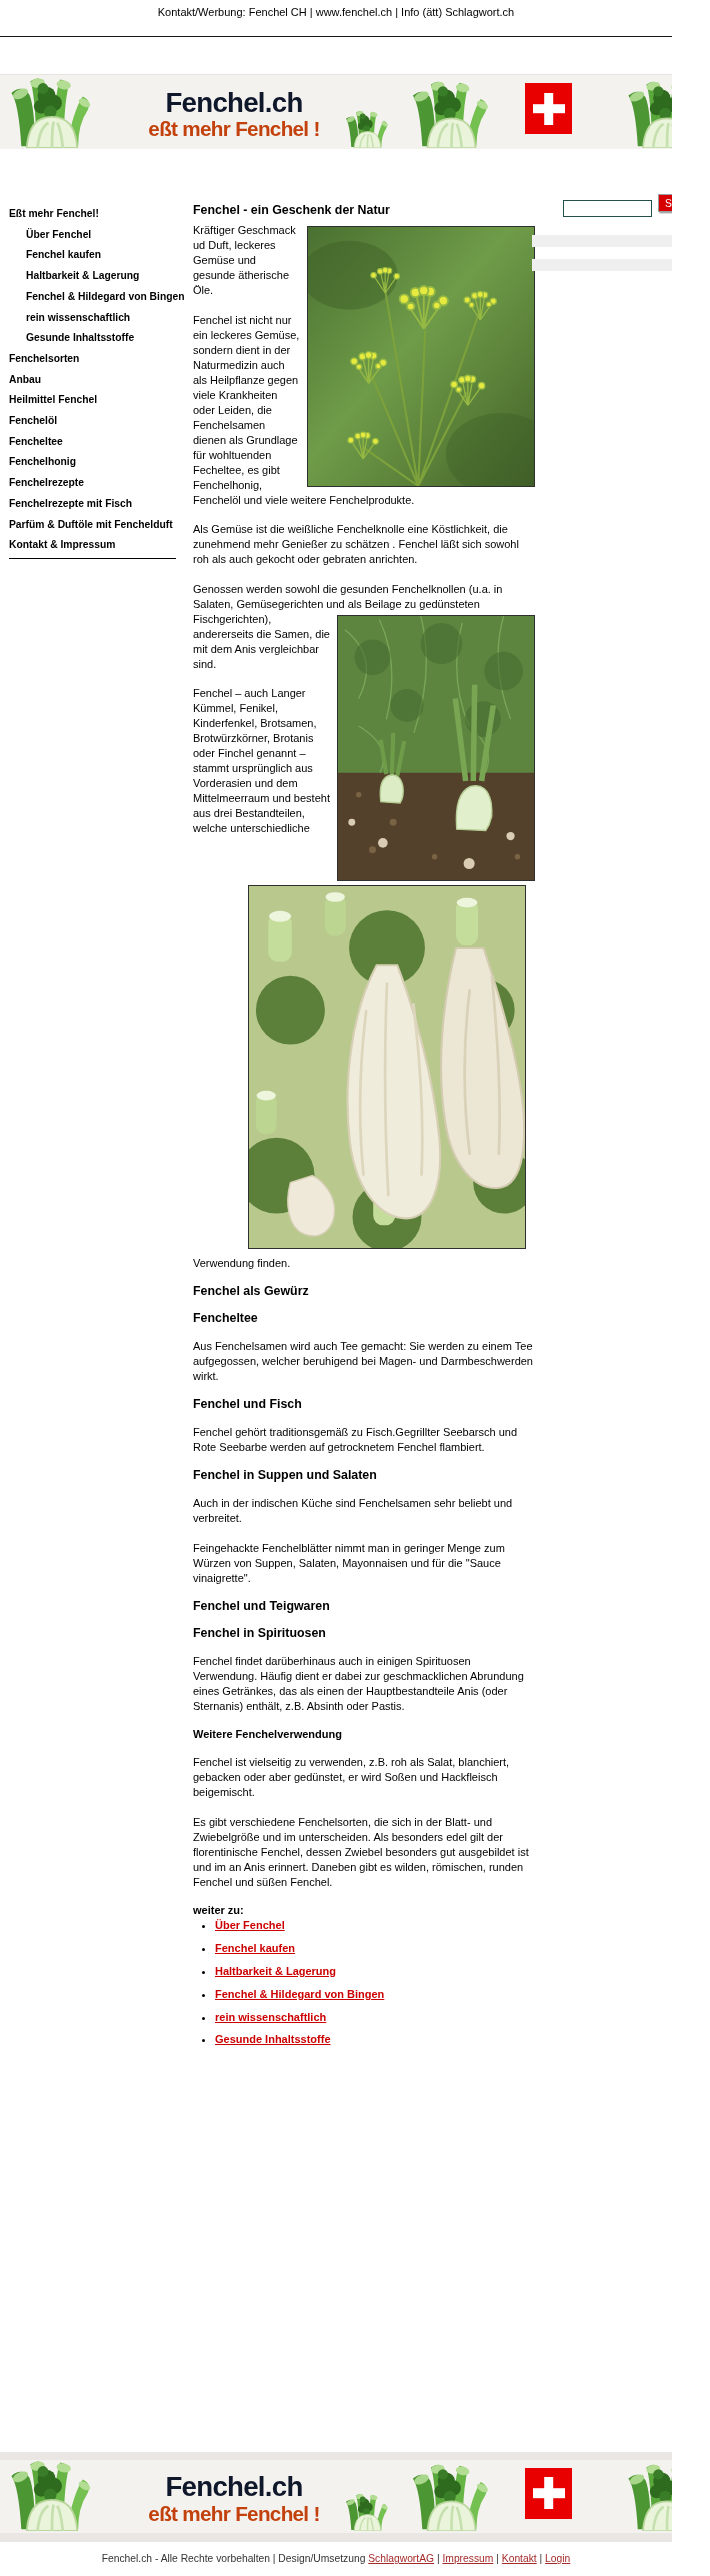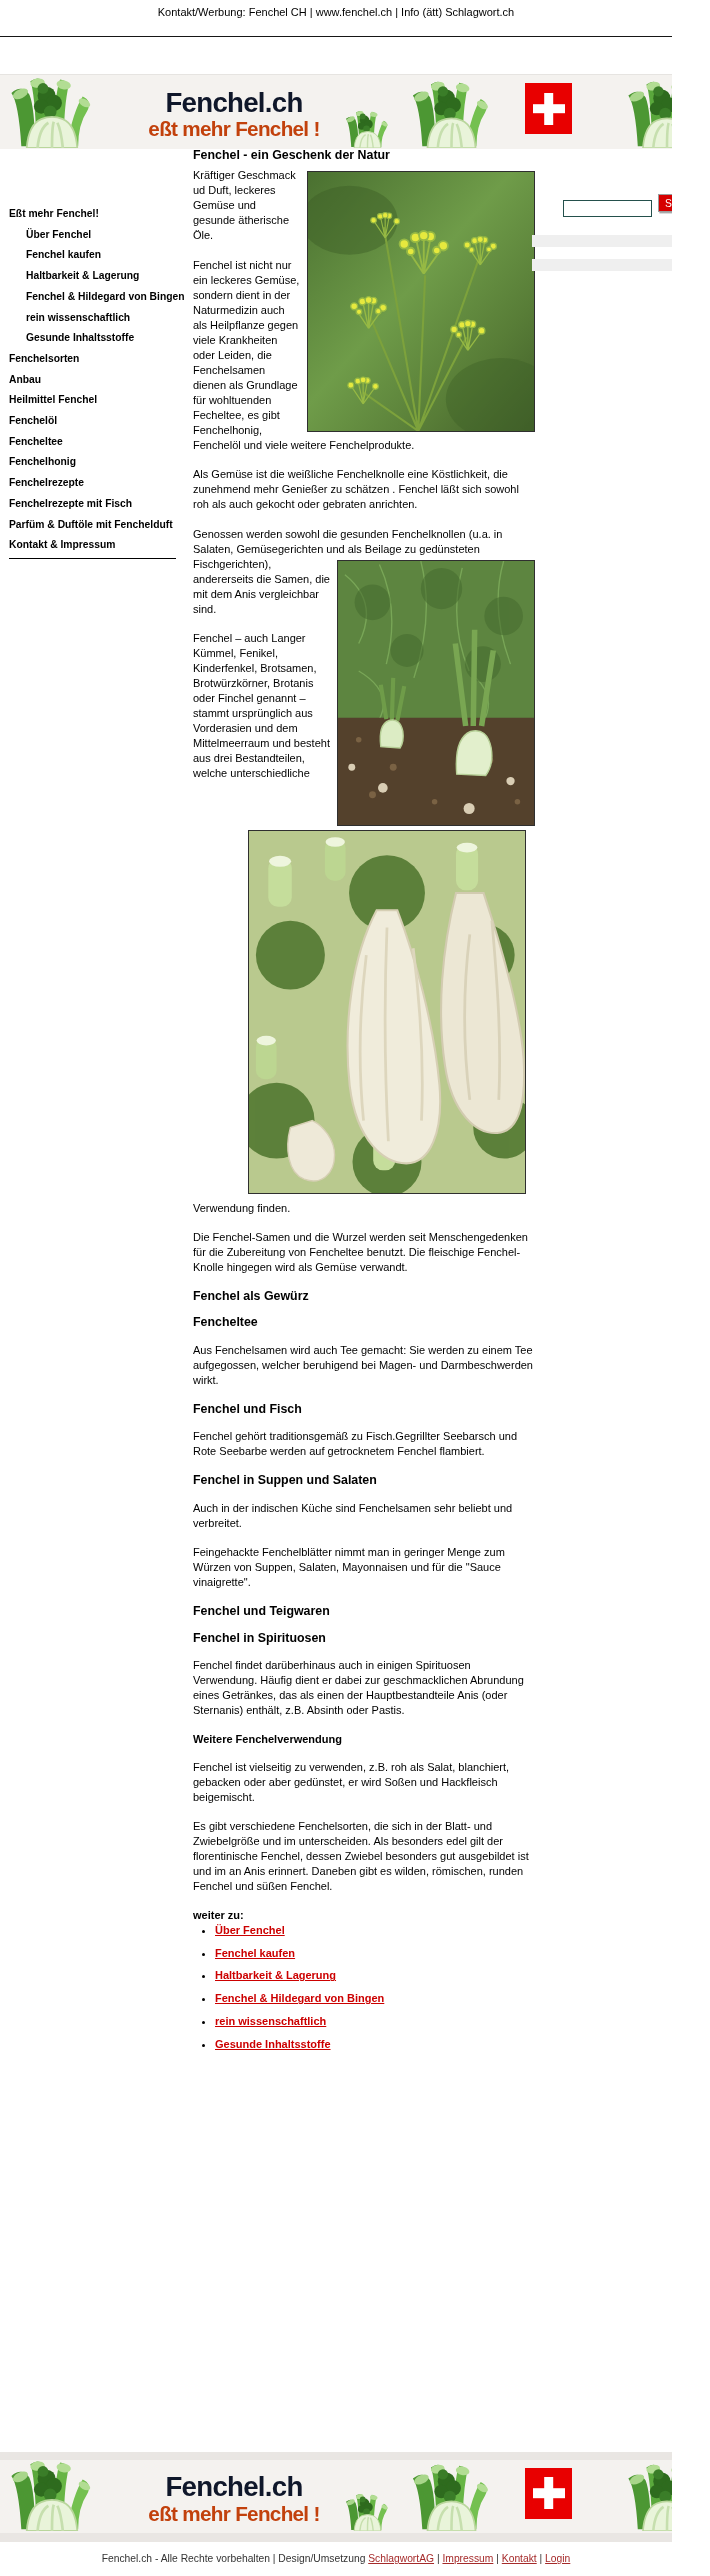--- a/index.html
+++ b/index.html
@@ -39,21 +39,21 @@
                  border:0.7px solid #24504c; font-size:9.6px; padding:0.7px 2.1px; z-index:2;
                  font-family:"Liberation Sans", sans-serif; }
   .search-button{ position:absolute; left:658px; top:45px; width:50px; height:18px;
                   background:#d60000; color:#fff; border:0.7px solid #9d9d9d;
                   box-shadow:1.4px 1.4px 0 #a9a9a9; font-size:10.3px; cursor:pointer; z-index:2;
                   font-family:"Liberation Sans", sans-serif; }
   .bar{ position:absolute; left:532px; width:178px; height:12.4px; background:#efefef; }
   .bar1{ top:86px; } .bar2{ top:110px; }
 
   
-  .main{ margin-left:193px; width:342px; font-size:11px; line-height:15px; }
+  .main{ margin-left:193px; width:342px; padding-top:55px; font-size:11px; line-height:15px; }
   .page-title{ font-size:12.4px; line-height:13.8px; margin:0 0 5.5px 0; font-weight:bold; }
   .main p{ margin:0 0 14.5px 0; }
   .sec{ font-size:12.4px; line-height:13.8px; margin:2px 0 13px 0; font-weight:bold; }
   .sec-small{ font-size:11px; line-height:13.8px; margin:2.8px 0 13px 0; font-weight:bold; }
   .weiter-h{ font-size:11px; line-height:13.8px; margin:2.8px 0 1.4px 0; font-weight:bold; }
   .clear{ clear:right; }
 
   .photo{ border:0.7px solid #2f2f2f; background:#6f9c49; display:block; overflow:hidden; }
   .photo svg{ display:block; width:100%; height:100%; }
   .ph1{ float:right; width:226px; height:259px; margin:2.8px 0 4.1px 6.9px; }
@@ -313,21 +313,20 @@
           <path d="M185 115 C150 180 136 280 146 370 C156 450 196 482 228 482 C262 482 282 438 276 368 C268 280 240 180 215 115 Z" fill="#f0ecdb" stroke="#d6cfb4" stroke-width="3"></path>
           <path d="M170 180 C160 260 158 340 166 420 M200 140 C196 240 196 340 202 450 M238 170 C248 250 254 330 250 420" stroke="#ddd6bd" stroke-width="4" fill="none"></path>
           <path d="M300 90 C280 170 272 260 284 340 C294 410 330 440 360 438 C390 436 402 400 398 330 C392 250 360 150 340 90 Z" fill="#ece7d4" stroke="#d2cbb0" stroke-width="3"></path>
           <path d="M320 150 C310 230 310 310 320 390 M352 130 C360 220 366 300 362 390" stroke="#d9d2b9" stroke-width="4" fill="none"></path>
           <path d="M60 430 C52 460 56 495 80 505 C104 514 124 498 124 470 C124 448 108 428 92 420 Z" fill="#eee9d8" stroke="#d6cfb4" stroke-width="2"></path>
         </svg>
       </div>
 
       <p>Verwendung finden.</p>
 
-      <p>Die Fenchel-Samen und die Wurzel werden seit Menschengedenken für die Zubereitung von Fencheltee benutzt. Die fleischige Fenchel-Knolle hingegen wird als Gemüse verwandt.</p>
 
       <h2 class="sec">Fenchel als Gewürz</h2>
 
       <h2 class="sec">Fencheltee</h2>
       <p>Aus Fenchelsamen wird auch Tee gemacht: Sie werden zu einem Tee aufgegossen, welcher beruhigend bei Magen- und Darmbeschwerden wirkt.</p>
 
       <h2 class="sec">Fenchel und Fisch</h2>
       <p>Fenchel gehört traditionsgemäß zu Fisch.Gegrillter Seebarsch und Rote Seebarbe werden auf getrocknetem Fenchel flambiert.</p>
 
       <h2 class="sec">Fenchel in Suppen und Salaten</h2>

